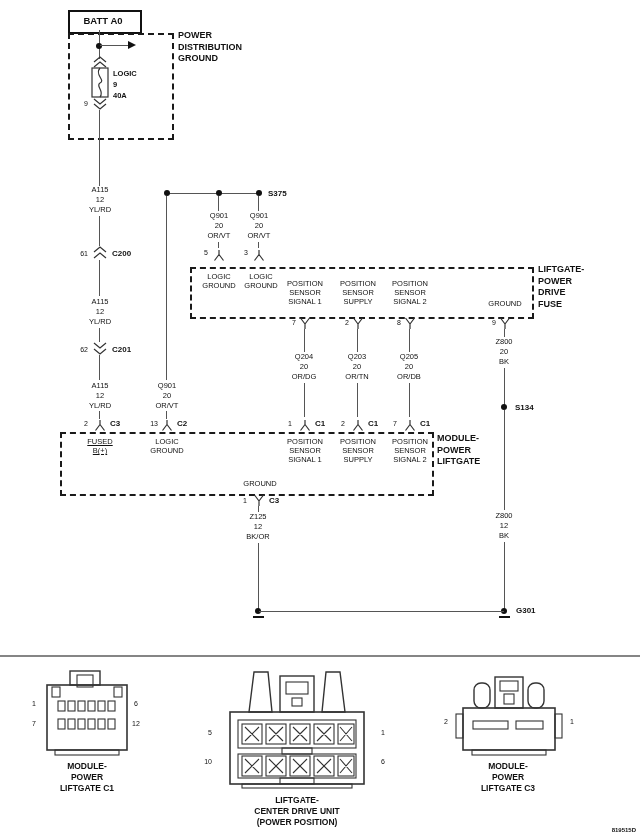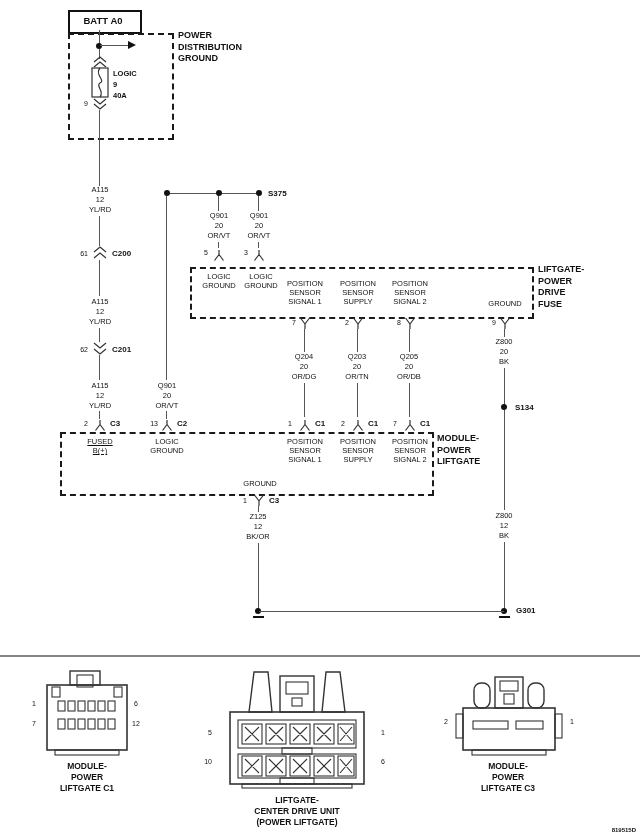--- a/index.html
+++ b/index.html
@@ -352,21 +352,21 @@
     </g>
     <rect x="20" y="118" width="110" height="4" fill="none" stroke="#333" stroke-width="1.1"></rect>
   </svg>
   <div class="pinnum" style="left:202px;top:728px;width:10px;">5</div>
   <div class="pinnum-l" style="left:381px;top:728px;">1</div>
   <div class="pinnum" style="left:198px;top:757px;width:14px;">10</div>
   <div class="pinnum-l" style="left:381px;top:757px;">6</div>
   <div class="caption" style="left:222px;top:795px;width:150px;">
     <div>LIFTGATE-</div>
     <div>CENTER DRIVE UNIT</div>
-    <div>(POWER LIFTGATE)</div>
+    <div>(POWER POSITION)</div>
   </div>
 
   <svg style="left:451px;top:676px;" width="116" height="84">
     <rect x="44" y="1" width="28" height="31" fill="none" stroke="#333" stroke-width="1.4"></rect>
     <rect x="49" y="5" width="18" height="10" fill="none" stroke="#333" stroke-width="1.1"></rect>
     <rect x="53" y="18" width="10" height="10" fill="none" stroke="#333" stroke-width="1.1"></rect>
     <rect x="23" y="7" width="16" height="25" rx="7" fill="none" stroke="#333" stroke-width="1.4"></rect>
     <rect x="77" y="7" width="16" height="25" rx="7" fill="none" stroke="#333" stroke-width="1.4"></rect>
     <rect x="12" y="32" width="92" height="42" fill="none" stroke="#333" stroke-width="1.6"></rect>
     <rect x="5" y="38" width="7" height="24" fill="none" stroke="#333" stroke-width="1.1"></rect>

